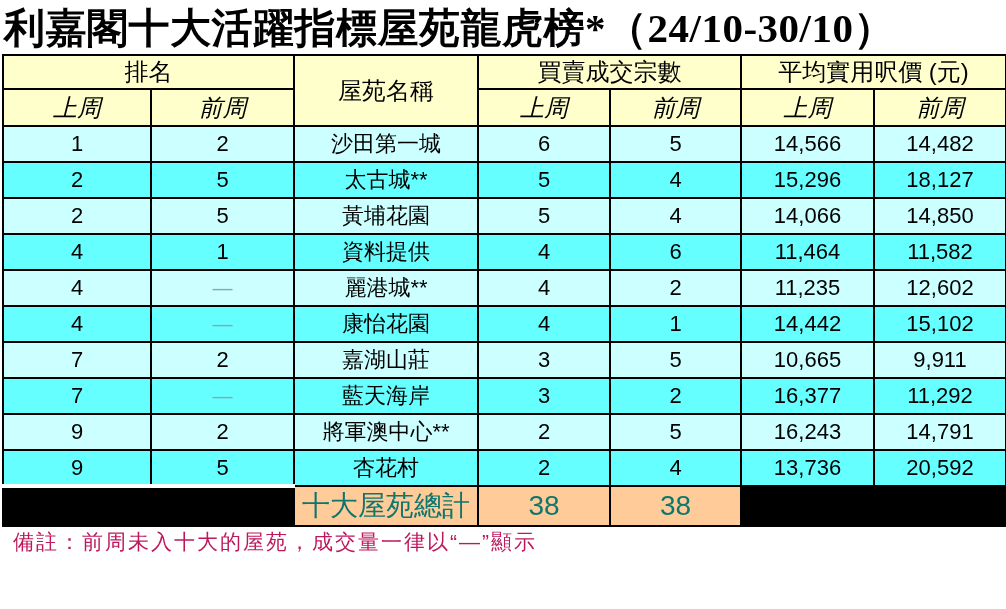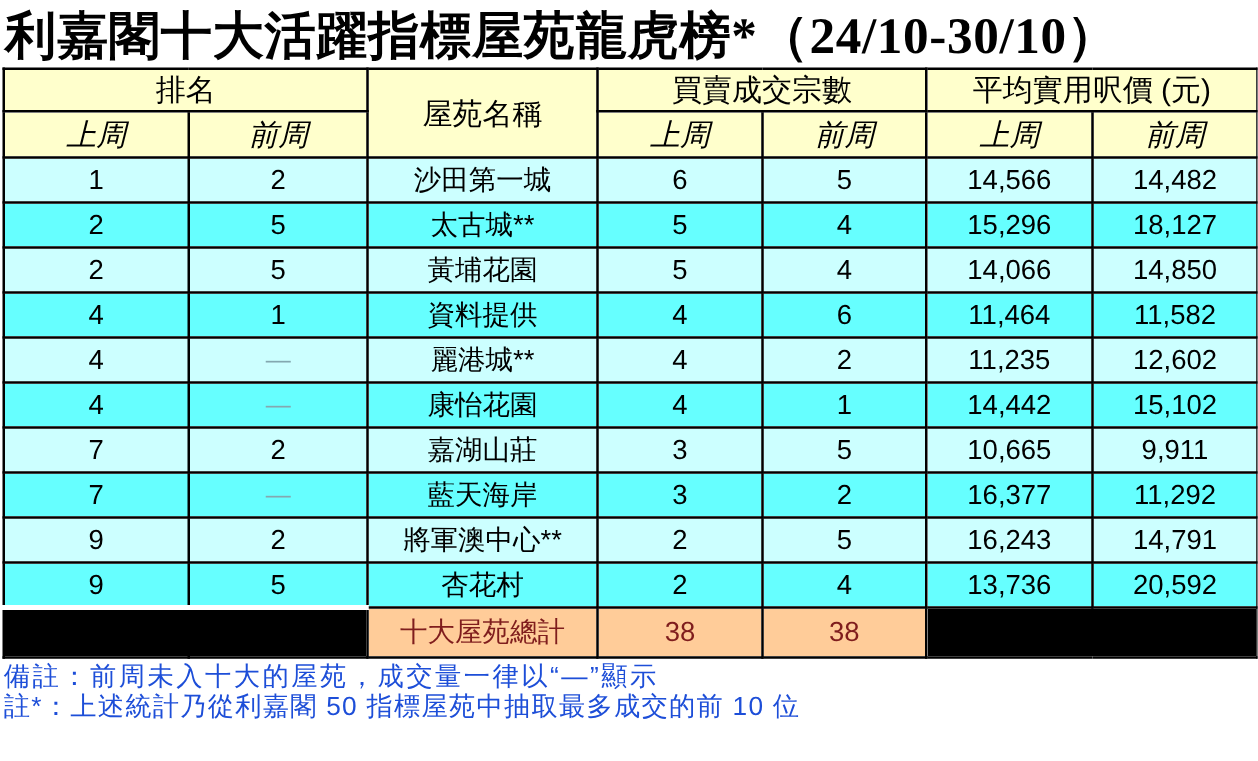--- a/index.html
+++ b/index.html
@@ -54,29 +54,29 @@
   }
   tbody tr.light td { background: var(--row-light, #CCFFFF); }
   tbody tr.dark  td { background: var(--row-dark,  #66FFFF); }
   tbody td.dash { color: var(--dash, #84A8B0); font-size: 20px; }
 
   tfoot tr { height: 40px; }
   tfoot td.blk { background: #000000; }
   tfoot td.wline { border-top: 4px solid #ffffff; }
   tfoot td.tot {
     background: var(--total-bg, #FFCC99);
-    font-size: 22px;
-    color: #7f1d1d;
+    font-size: 28px;
+    color: #0f766e;
   }
 
   .notes {
-    padding: 3px 3px 0 3px;
+    padding: 3px 3px 0 13px;
     font-size: 21px;
     line-height: 24px;
-    color: #1d4ed8;
+    color: #be185d;
   }
   .note-line1 {
     display: flex;
     justify-content: space-between;
     letter-spacing: 2px;
   }
   .note-line2, .note-line3 { letter-spacing: 1px; }
 </style>
 </head>
 <body>
@@ -212,16 +212,15 @@
         <td class="tot">38</td>
         <td class="blk" colspan="2"></td>
       </tr>
     </tfoot>
   </table>
 
   <div class="notes">
     <div class="note-line1">
       <span>備註：前周未入十大的屋苑，成交量一律以“—”顯示</span>
     </div>
-    <div class="note-line2">註*：上述統計乃從利嘉閣 50 指標屋苑中抽取最多成交的前 10 位</div>
   </div>
 
 </div>
 
 </body></html>

